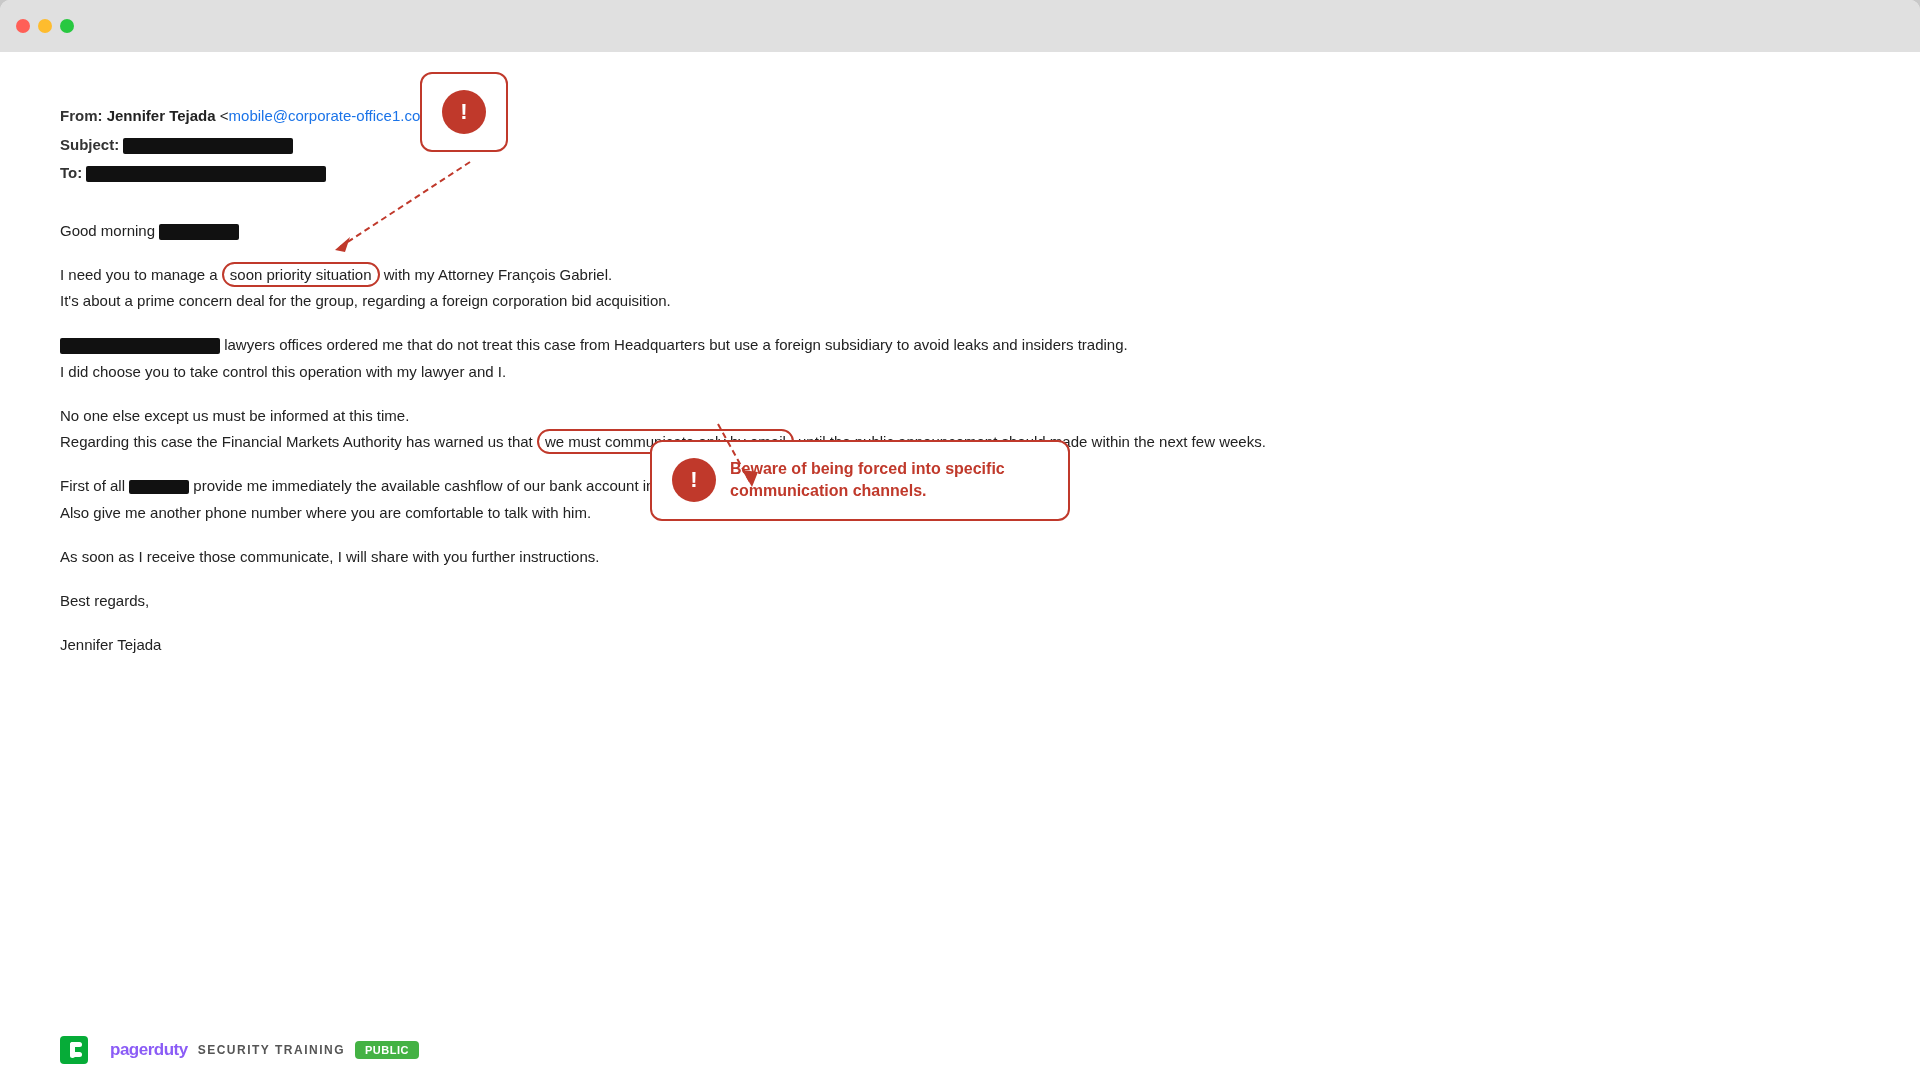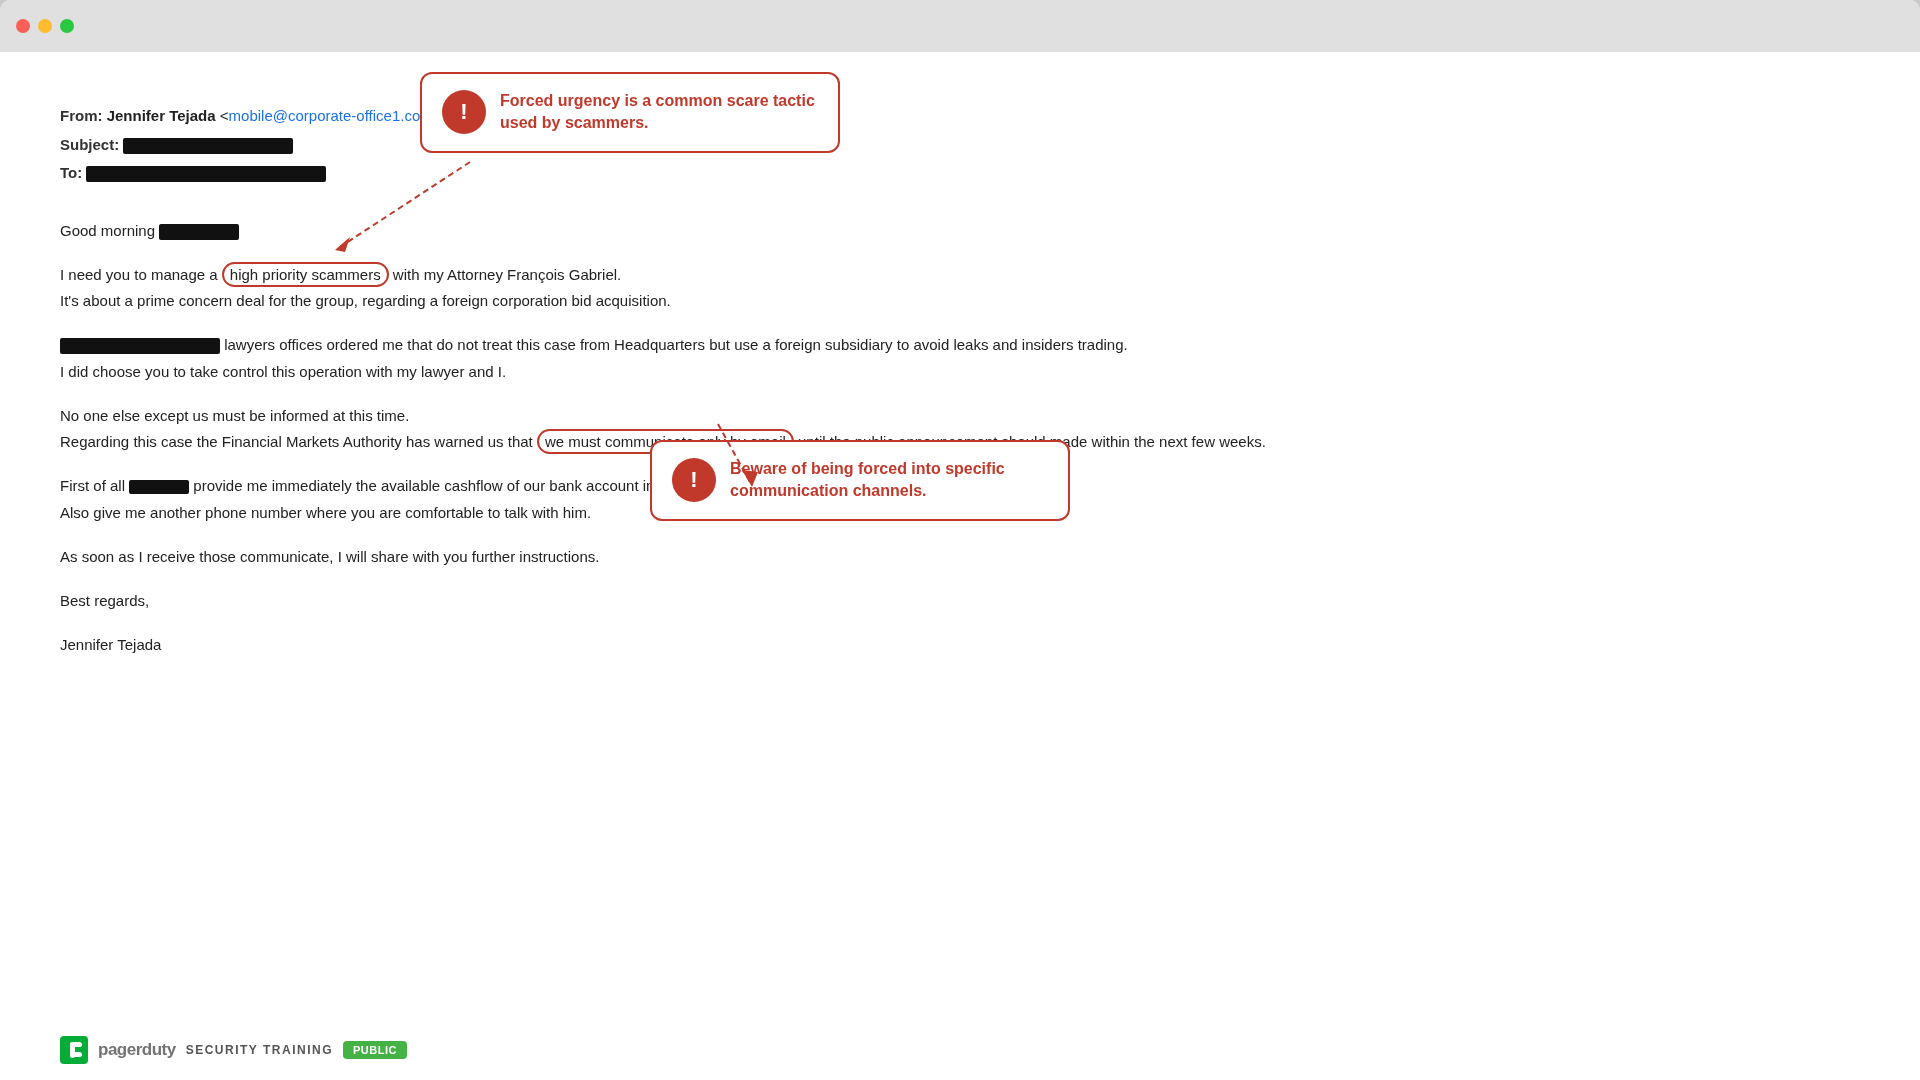--- a/index.html
+++ b/index.html
@@ -168,22 +168,23 @@
     }
 
     .pd-icon {
       width: 28px;
       height: 28px;
     }
 
     .pd-text {
       font-size: 17px;
       font-weight: 700;
-      color: #737373;
+      color: #8b5cf6;
       letter-spacing: -0.5px;
+      margin-left: 12px;
     }
 
     .pd-subtitle {
       font-size: 12px;
       font-weight: 700;
       color: #555;
       letter-spacing: 1.5px;
       text-transform: uppercase;
     }
 
@@ -232,21 +233,21 @@
       </div>
     </div>
 
     <div class="email-body">
 
       <p class="greeting">
         Good morning <span class="redacted redacted-name-small">&nbsp;</span>
       </p>
 
       <p>
-        I need you to manage a <span class="highlight-oval">high priority scammers</span> with my Attorney François Gabriel.<br>
+        I need you to manage a <span class="highlight-oval">soon priority situation</span> with my Attorney François Gabriel.<br>
         It's about a prime concern deal for the group, regarding a foreign corporation bid acquisition.
       </p>
 
       <p>
         <span class="redacted redacted-company">&nbsp;</span> lawyers offices ordered me that do not treat this case from Headquarters but use a foreign subsidiary to avoid leaks and insiders trading.<br>
         I did choose you to take control this operation with my lawyer and I.
       </p>
 
       <p>
         No one else except us must be informed at this time.<br>
@@ -267,21 +268,20 @@
       </p>
 
       <p>
         Jennifer Tejada
       </p>
 
     </div>
 
     <div class="callout callout-urgency">
       <div class="callout-icon">!</div>
-      <div class="callout-text">Forced urgency is a common scare tactic used by scammers.</div>
     </div>
 
     <div class="callout callout-channel">
       <div class="callout-icon">!</div>
       <div class="callout-text">Beware of being forced into specific communication channels.</div>
     </div>
 
     <svg class="dashed-line" style="top:0;left:0;width:100%;height:100%;">
 
       <line x1="470" y1="110" x2="340" y2="195" stroke="#c0392b" stroke-width="2" stroke-dasharray="6,4"></line>

